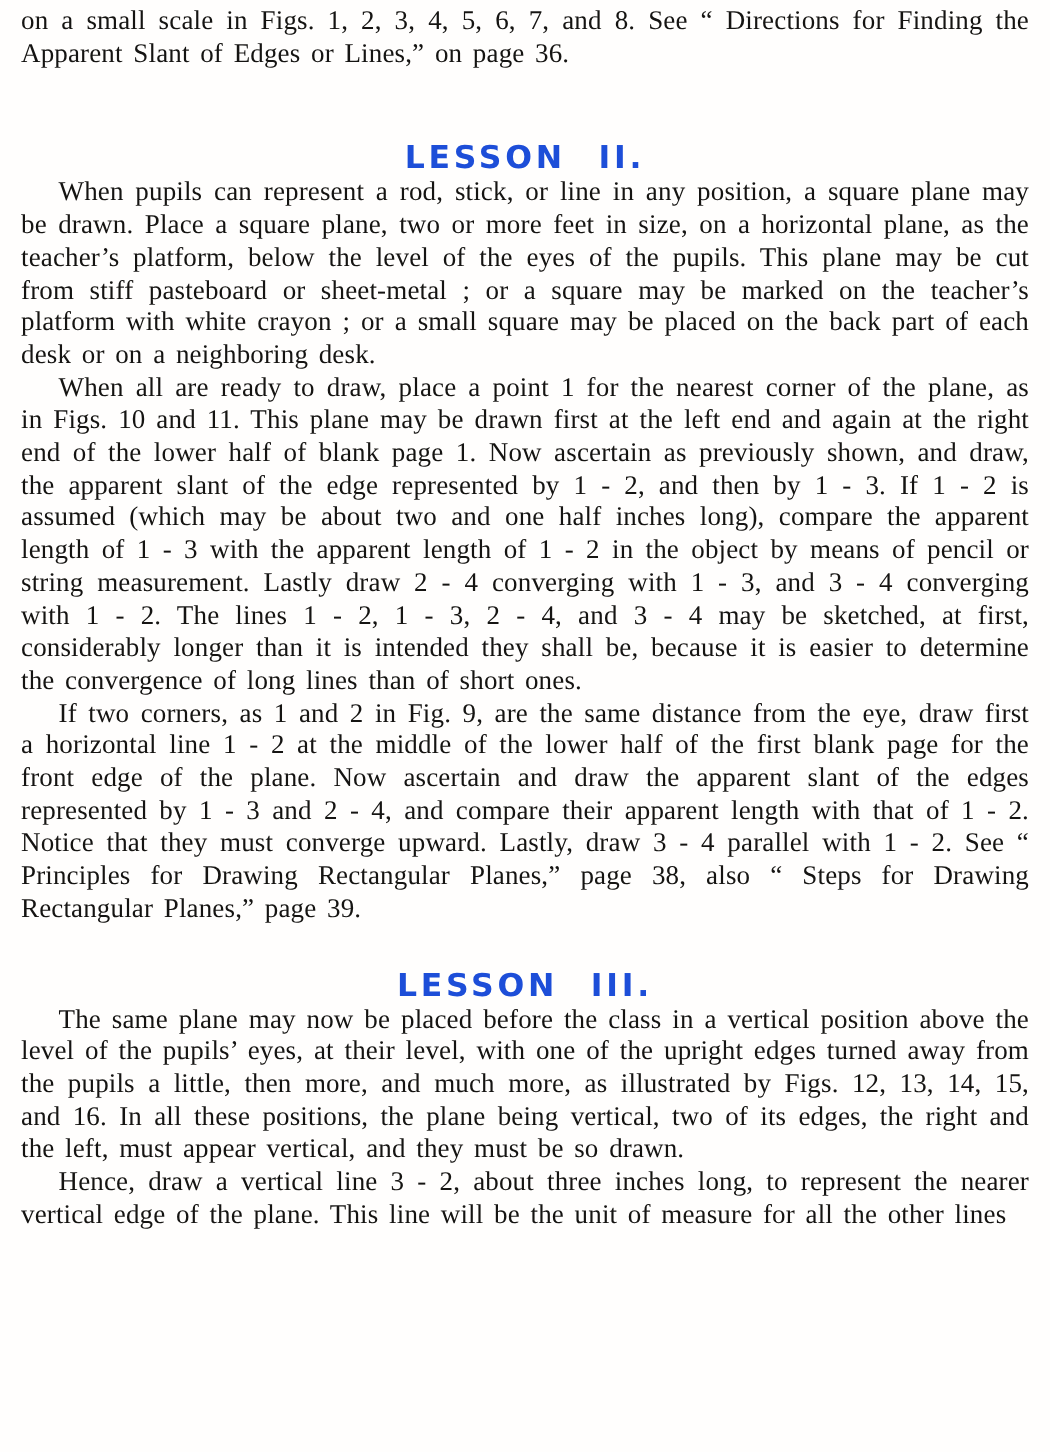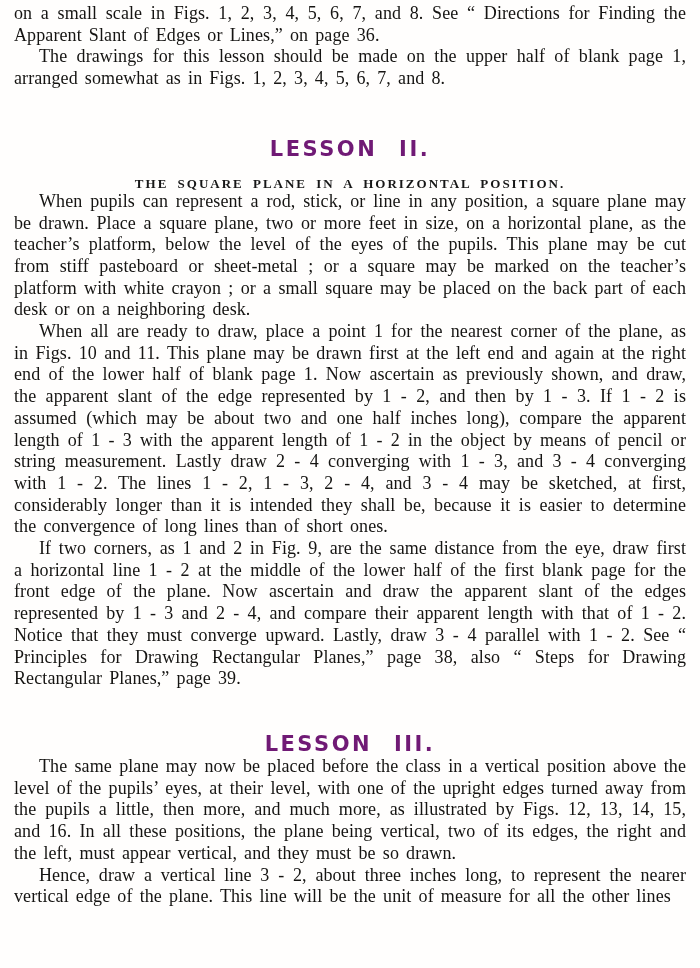--- a/index.html
+++ b/index.html
@@ -29,52 +29,50 @@
   p.indent { text-indent: 25px; }
   .lesson-title {
     margin: 0;
     text-align: center;
     font-family: "DejaVu Sans", sans-serif;
     font-weight: 700;
     font-size: 21px;
     line-height: 24px;
     letter-spacing: 2.5px;
     word-spacing: 12px;
-    color: #701a75;
+    color: #1d4ed8;
   }
   .lesson-subtitle {
     margin: 0;
     text-align: center;
     font-family: "Liberation Serif", "DejaVu Serif", serif;
     font-weight: 700;
     font-size: 13px;
     line-height: 15px;
     letter-spacing: 2px;
     word-spacing: 4px;
     color: #171717;
   }
   .intro-block { margin-bottom: 0; }
   .title-gap-ii { margin-top: 47px; }
   .subtitle-gap { margin-top: 15px; }
   .body-gap { margin-top: 15px; }
-  .title-gap-iii { margin-top: 42px; }
+  .title-gap-iii { margin-top: 28px; }
 </style>
 </head>
 <body>
 
 <div class="page">
 
   <div class="intro-block">
     <p class="body-text">on a small scale in Figs. 1, 2, 3, 4, 5, 6, 7, and 8.  See “ Directions for Finding the Apparent Slant of Edges or Lines,” on page 36.</p>
-    <p class="body-text indent">The drawings for this lesson should be made on the upper half of blank page 1, arranged somewhat as in Figs. 1, 2, 3, 4, 5, 6, 7, and 8.</p>
   </div>
 
   <section>
     <h2 class="lesson-title title-gap-ii">LESSON II.</h2>
-    <h3 class="lesson-subtitle subtitle-gap">THE SQUARE PLANE IN A HORIZONTAL POSITION.</h3>
     <p class="body-text indent body-gap">When pupils can represent a rod, stick, or line in any position, a square plane may be drawn.  Place a square plane, two or more feet in size, on a horizontal plane, as the teacher’s platform, below the level of the eyes of the pupils.  This plane may be cut from stiff pasteboard or sheet-metal ; or a square may be marked on the teacher’s platform with white crayon ; or a small square may be placed on the back part of each desk or on a neighboring desk.</p>
     <p class="body-text indent">When all are ready to draw, place a point 1 for the nearest corner of the plane, as in Figs. 10 and 11.  This plane may be drawn first at the left end and again at the right end of the lower half of blank page 1.  Now ascertain as previously shown, and draw, the apparent slant of the edge represented by 1 - 2, and then by 1 - 3.  If 1 - 2 is assumed (which may be about two and one half inches long), compare the apparent length of 1 - 3 with the apparent length of 1 - 2 in the object by means of pencil or string measurement.  Lastly draw 2 - 4 converging with 1 - 3, and 3 - 4 converging with 1 - 2.  The lines 1 - 2, 1 - 3, 2 - 4, and 3 - 4 may be sketched, at first, considerably longer than it is intended they shall be, because it is easier to determine the convergence of long lines than of short ones.</p>
     <p class="body-text indent">If two corners, as 1 and 2 in Fig. 9, are the same distance from the eye, draw first a horizontal line 1 - 2 at the middle of the lower half of the first blank page for the front edge of the plane.  Now ascertain and draw the apparent slant of the edges represented by 1 - 3 and 2 - 4, and compare their apparent length with that of 1 - 2.  Notice that they must converge upward.  Lastly, draw 3 - 4 parallel with 1 - 2.  See “ Principles for Drawing Rectangular Planes,” page 38, also “ Steps for Drawing Rectangular Planes,” page 39.</p>
   </section>
 
   <section>
     <h2 class="lesson-title title-gap-iii">LESSON III.</h2>
     <p class="body-text indent body-gap">The same plane may now be placed before the class in a vertical position above the level of the pupils’ eyes, at their level, with one of the upright edges turned away from the pupils a little, then more, and much more, as illustrated by Figs. 12, 13, 14, 15, and 16.  In all these positions, the plane being vertical, two of its edges, the right and the left, must appear vertical, and they must be so drawn.</p>
     <p class="body-text indent">Hence, draw a vertical line 3 - 2, about three inches long, to represent the nearer vertical edge of the plane.  This line will be the unit of measure for all the other lines</p>
   </section>

